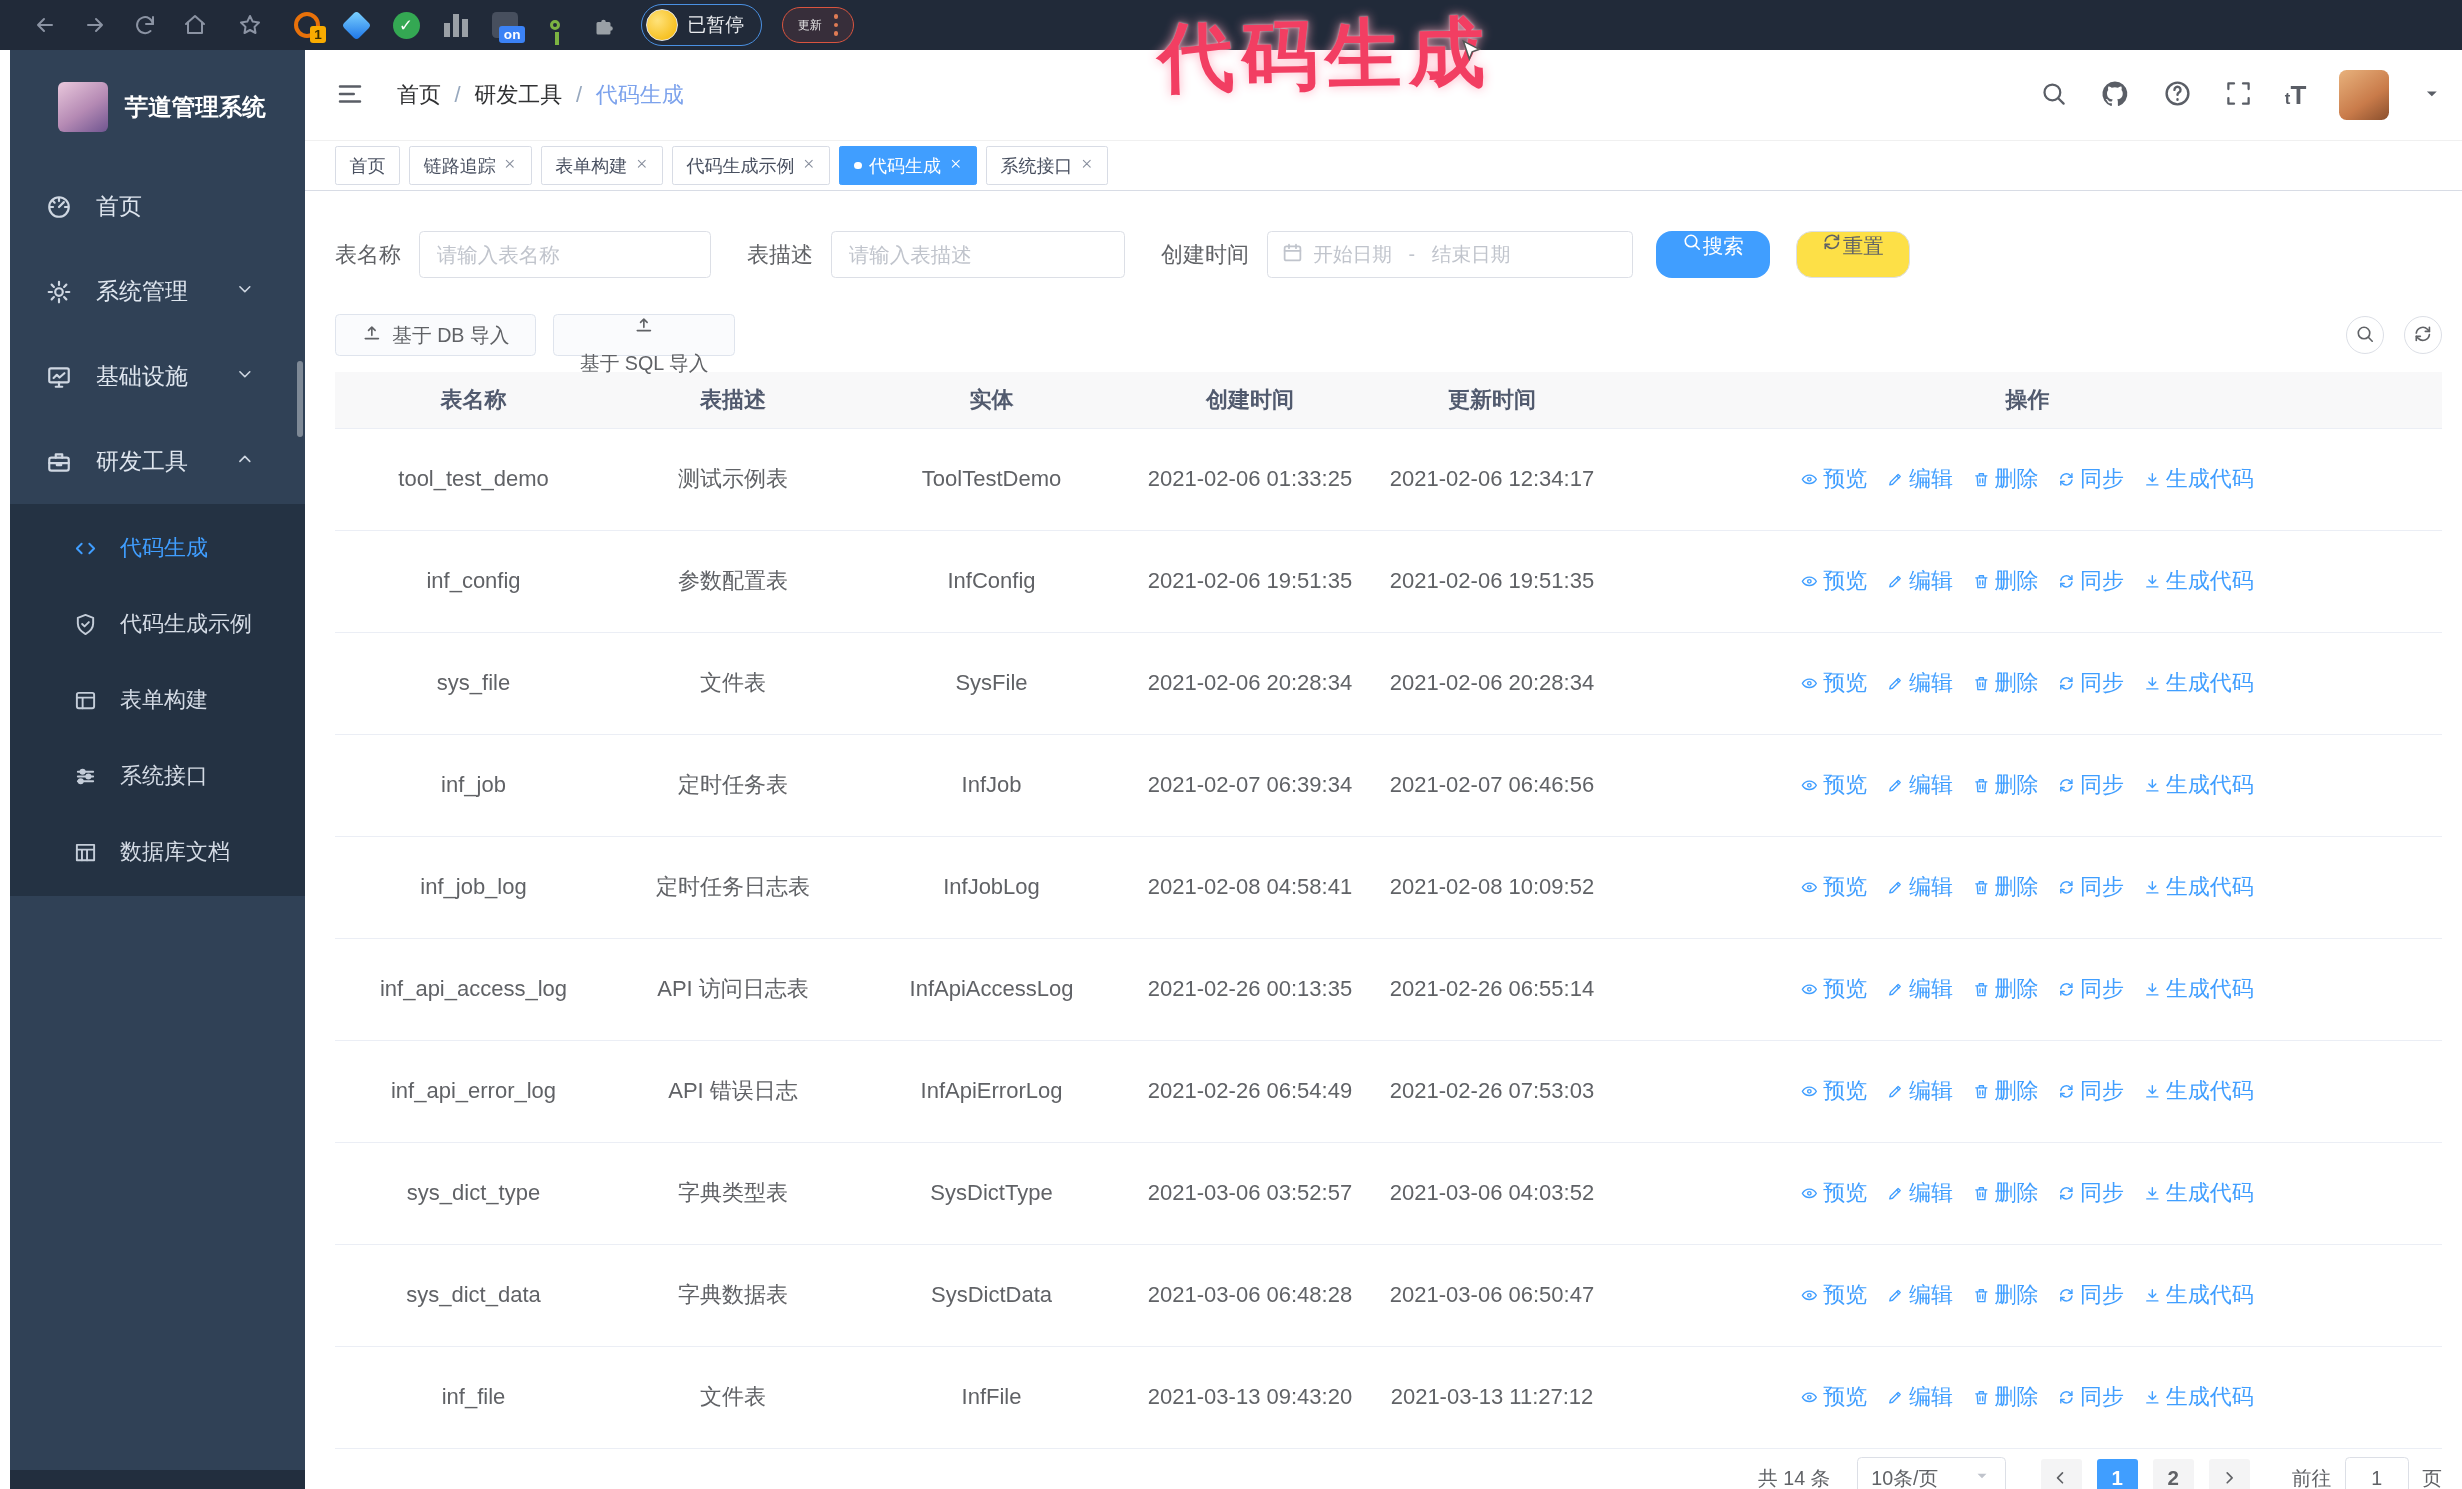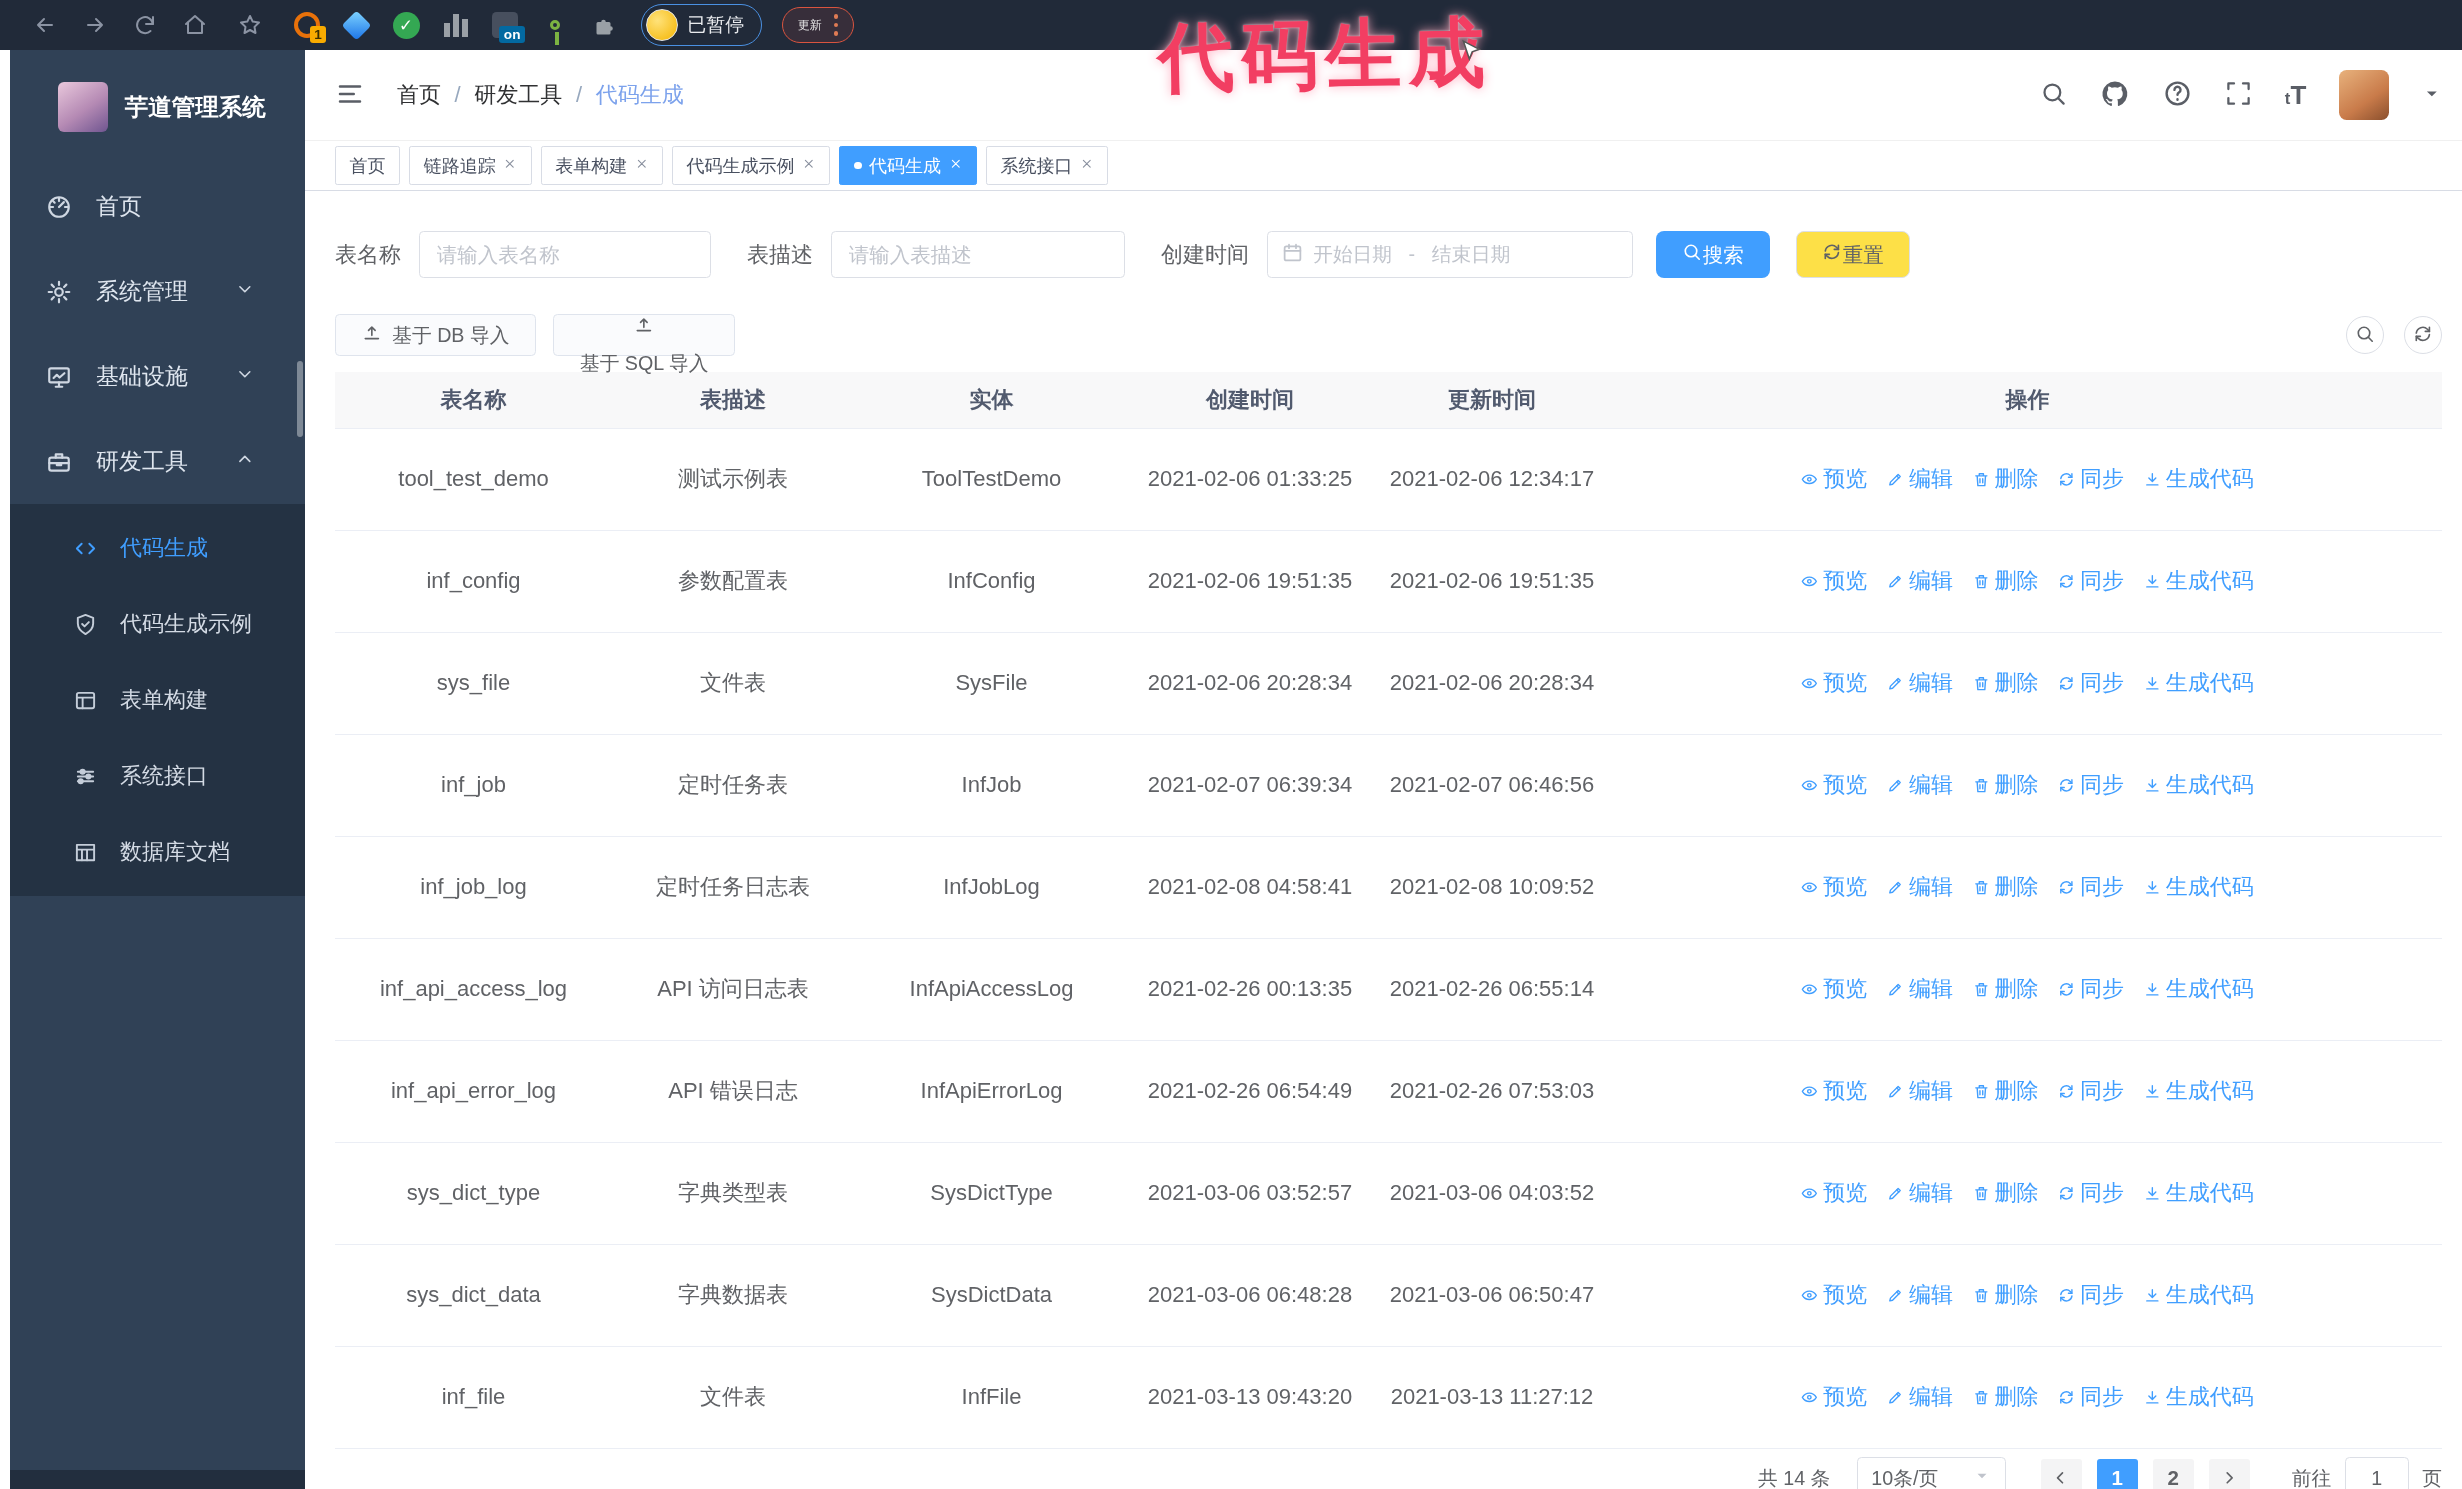--- a/index.html
+++ b/index.html
@@ -14,21 +14,21 @@
   #url-pill { height:38px; flex:0 0 1580px; margin-left:10.6px; background:#1a2230; border-radius:19px;
     display:flex; align-items:center; padding:0 21px; }
   #url-pill .sec-label { color:#dadce0; font-size:20.5px; margin:0 13.6px 0 9px; }
   #url-pill .sep { width:0.8px; height:21px; background:#5f6368; margin-right:15px; }
   .url-host { color:#e8eaed; font-size:20.5px; }
   .url-path { color:#9aa0a6; font-size:20.5px; }
   #ext-area { display:flex; align-items:center; margin-left:16.7px; gap:19.7px; }
   .extension { width:30px; height:30px; position:relative; display:flex; align-items:center; justify-content:center; }
   .ext-badge { position:absolute; right:-4.5px; bottom:-3px; background:#f9ab00; color:#3c2f00;
     font-size:13.6px; font-weight:bold; padding:0.8px 4.5px; border-radius:3px; line-height:15px; }
-  .ext-badge.green { background:#0369a1; color:#fff; }
+  .ext-badge.green { background:#3b82f6; color:#fff; }
   .ext-circle-orange { width:26px; height:26px; border-radius:50%; border:4.5px solid #e8710a; }
   .ext-gem { width:21px; height:21px; background:linear-gradient(135deg,#7fd4ff,#1a73e8); transform:rotate(45deg); border-radius:3.8px; }
   .ext-green { width:27px; height:27px; border-radius:50%; background:#34a853; color:#fff; display:flex; align-items:center; justify-content:center; font-size:16.7px; font-weight:bold; }
   .ext-cols { display:flex; gap:3px; align-items:flex-end; height:24px; }
   .ext-cols i { width:6px; background:#9aa0a6; display:block; }
   .ext-dark { width:26px; height:26px; border-radius:4.5px; background:#474f5e; }
   .ext-key { width:10.6px; height:10.6px; border-radius:50%; border:3.8px solid #7cb342; position:relative; }
   .ext-key:after { content:""; position:absolute; left:2.3px; top:9px; width:3.8px; height:13.6px; background:#7cb342; }
   #profile-pill { margin-left:21px; display:flex; align-items:center; gap:9px; border:1.5px solid #4a90e2;
     border-radius:23px; padding:3.8px 16.7px 3.8px 4.5px; }
@@ -91,21 +91,21 @@
     color:#606266; outline:none; font-family:inherit; }
   .f-input::placeholder { color:#c0c4cc; }
   #name-input { width:292px; }
   #desc-input { width:294px; }
   .group { display:flex; align-items:center; }
   .g2 { margin-left:36px; }
   #date-range { width:366px; height:47px; border:0.8px solid #dcdfe6; border-radius:4.5px; display:flex;
     align-items:center; padding:0 13.6px; color:#c0c4cc; font-size:19.7px; gap:10.6px; }
   #date-range .ph { color:#c0c4cc; }
   #date-range .dash { color:#c0c4cc; margin:0 6px; }
-  .btn { height:47px; border-radius:8px; display:flex; align-items:center; justify-content:center;
+  .btn { height:47px; border-radius:16px; display:flex; justify-content:center;
     gap:1px; font-size:20.5px; cursor:pointer; border:0.8px solid transparent; white-space:nowrap; }
   #search-btn { width:114px; background:#409eff; color:#fff; margin-left:23px; }
   #reset-btn { width:114px; background:#fde047; color:#606266; border-color:#dcdfe6; margin-left:26px; }
 
   
   #toolbar-row { display:flex; align-items:center; margin-top:36px; height:42px; }
   .btn-import { height:42px; padding:0 26px; background:#fafbfd; border:0.8px solid #dfe4ed; border-radius:4.5px;
     color:#606266; font-size:19.7px; display:flex; align-items:center; gap:10.6px; cursor:pointer; }
   .btn-import + .btn-import { margin-left:16.7px;flex-direction:column; }
   #right-tools { margin-left:auto; display:flex; gap:19.7px; }

